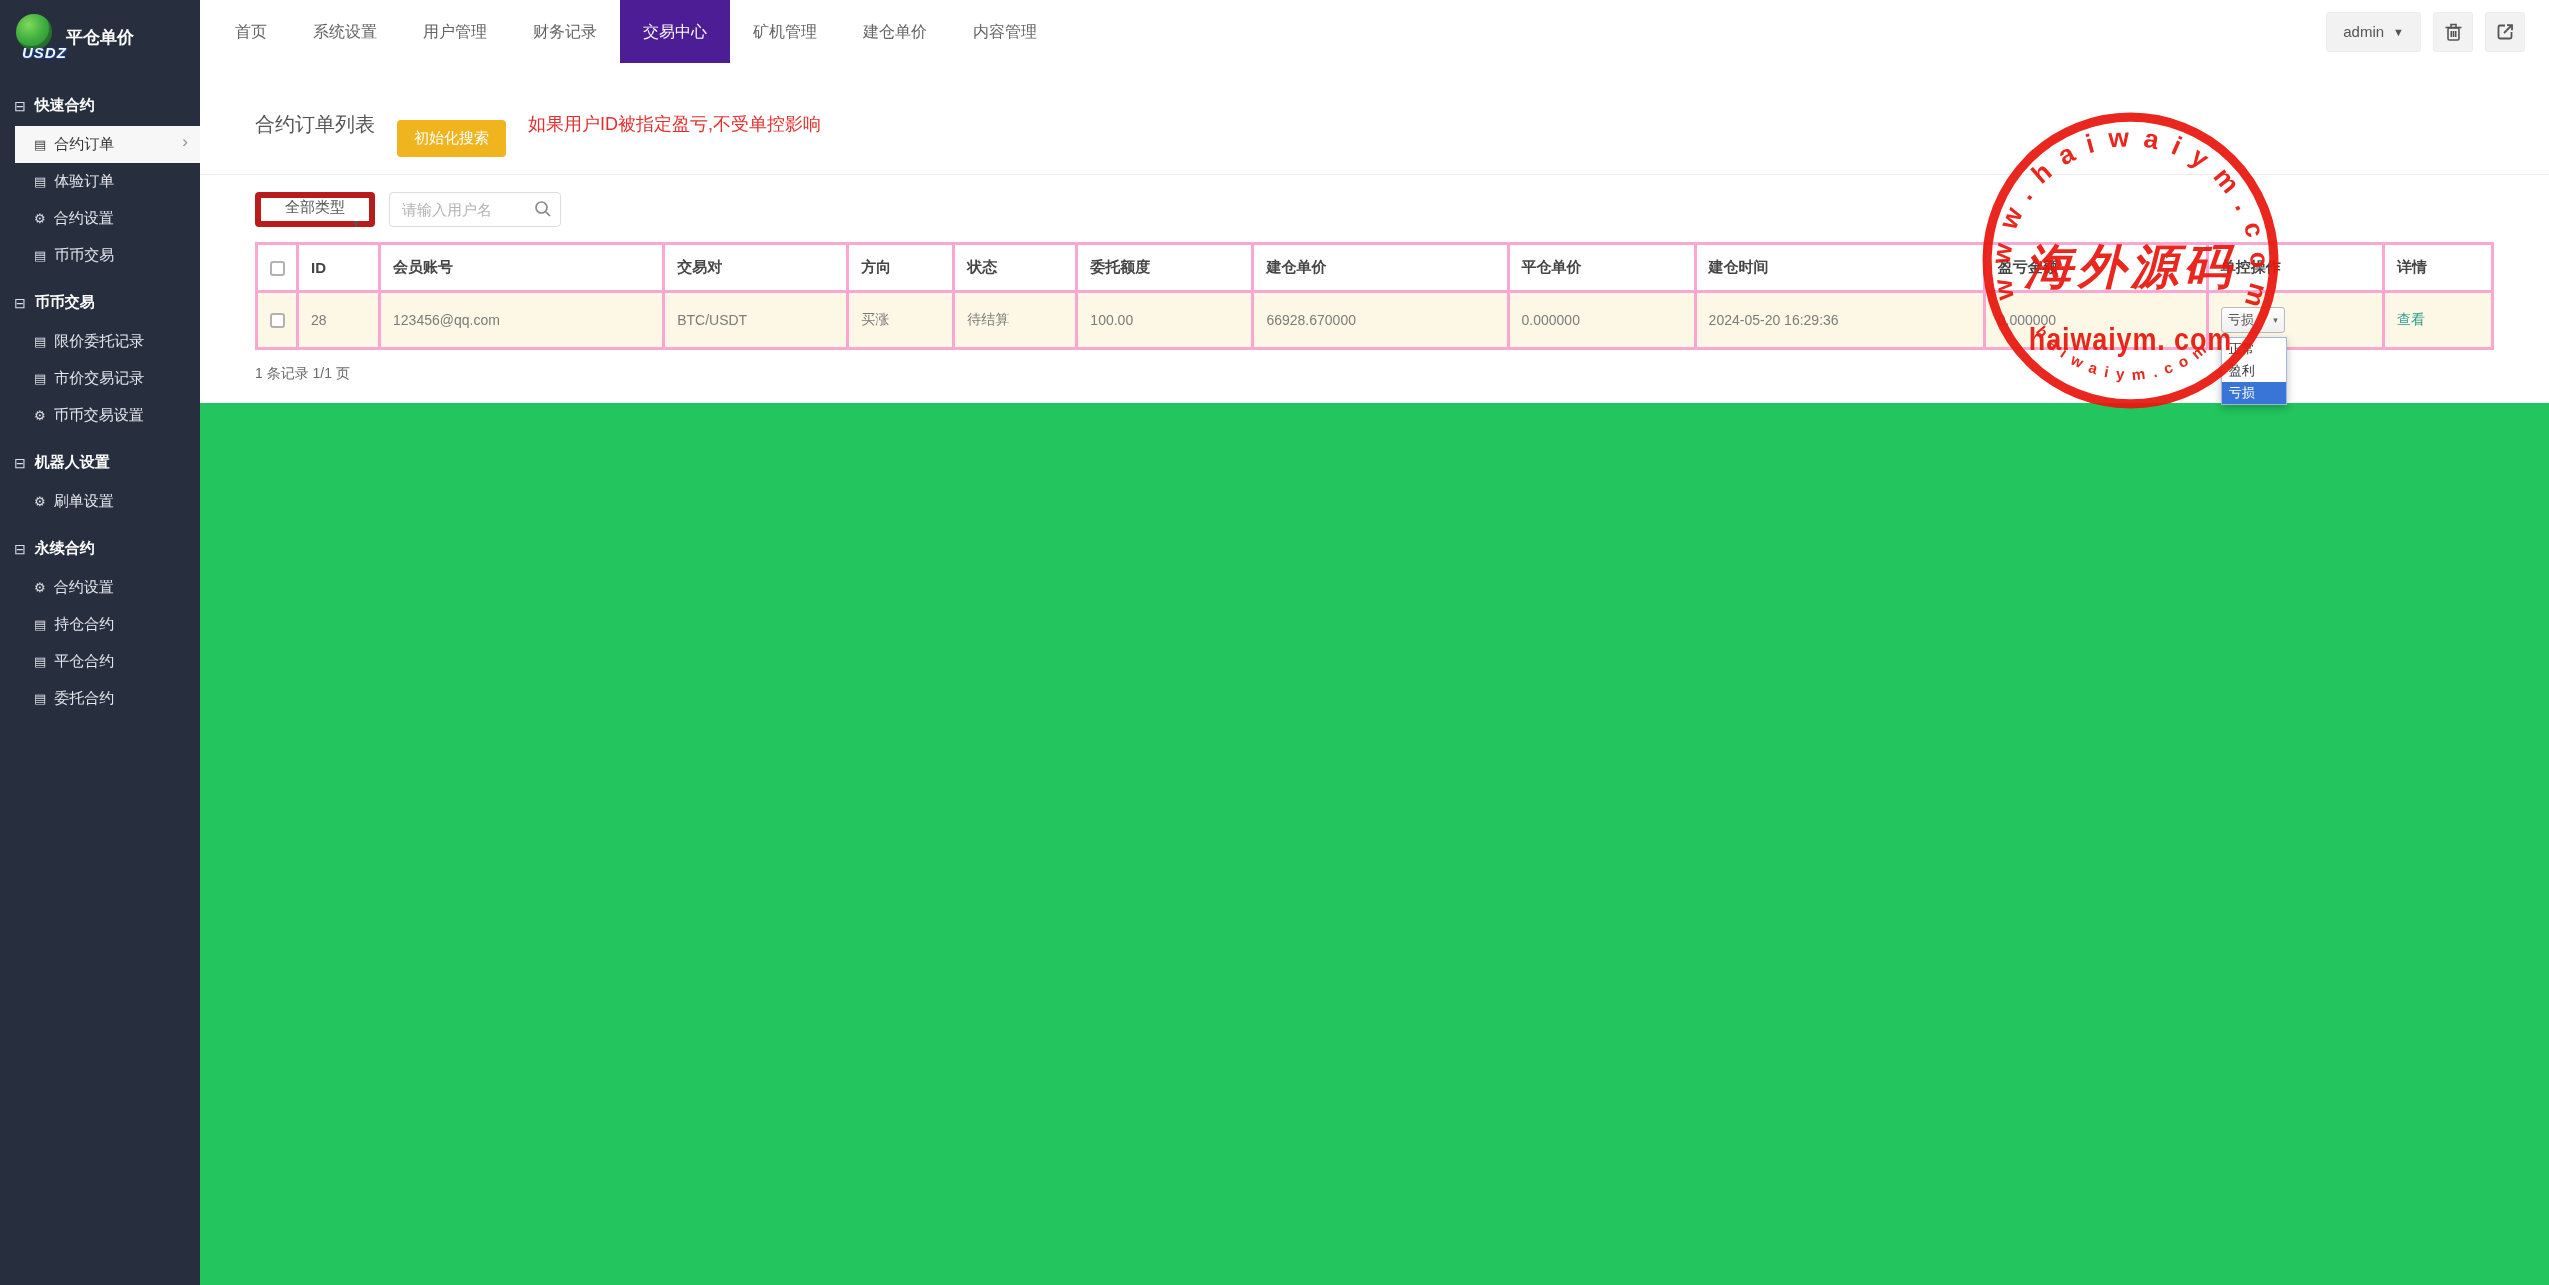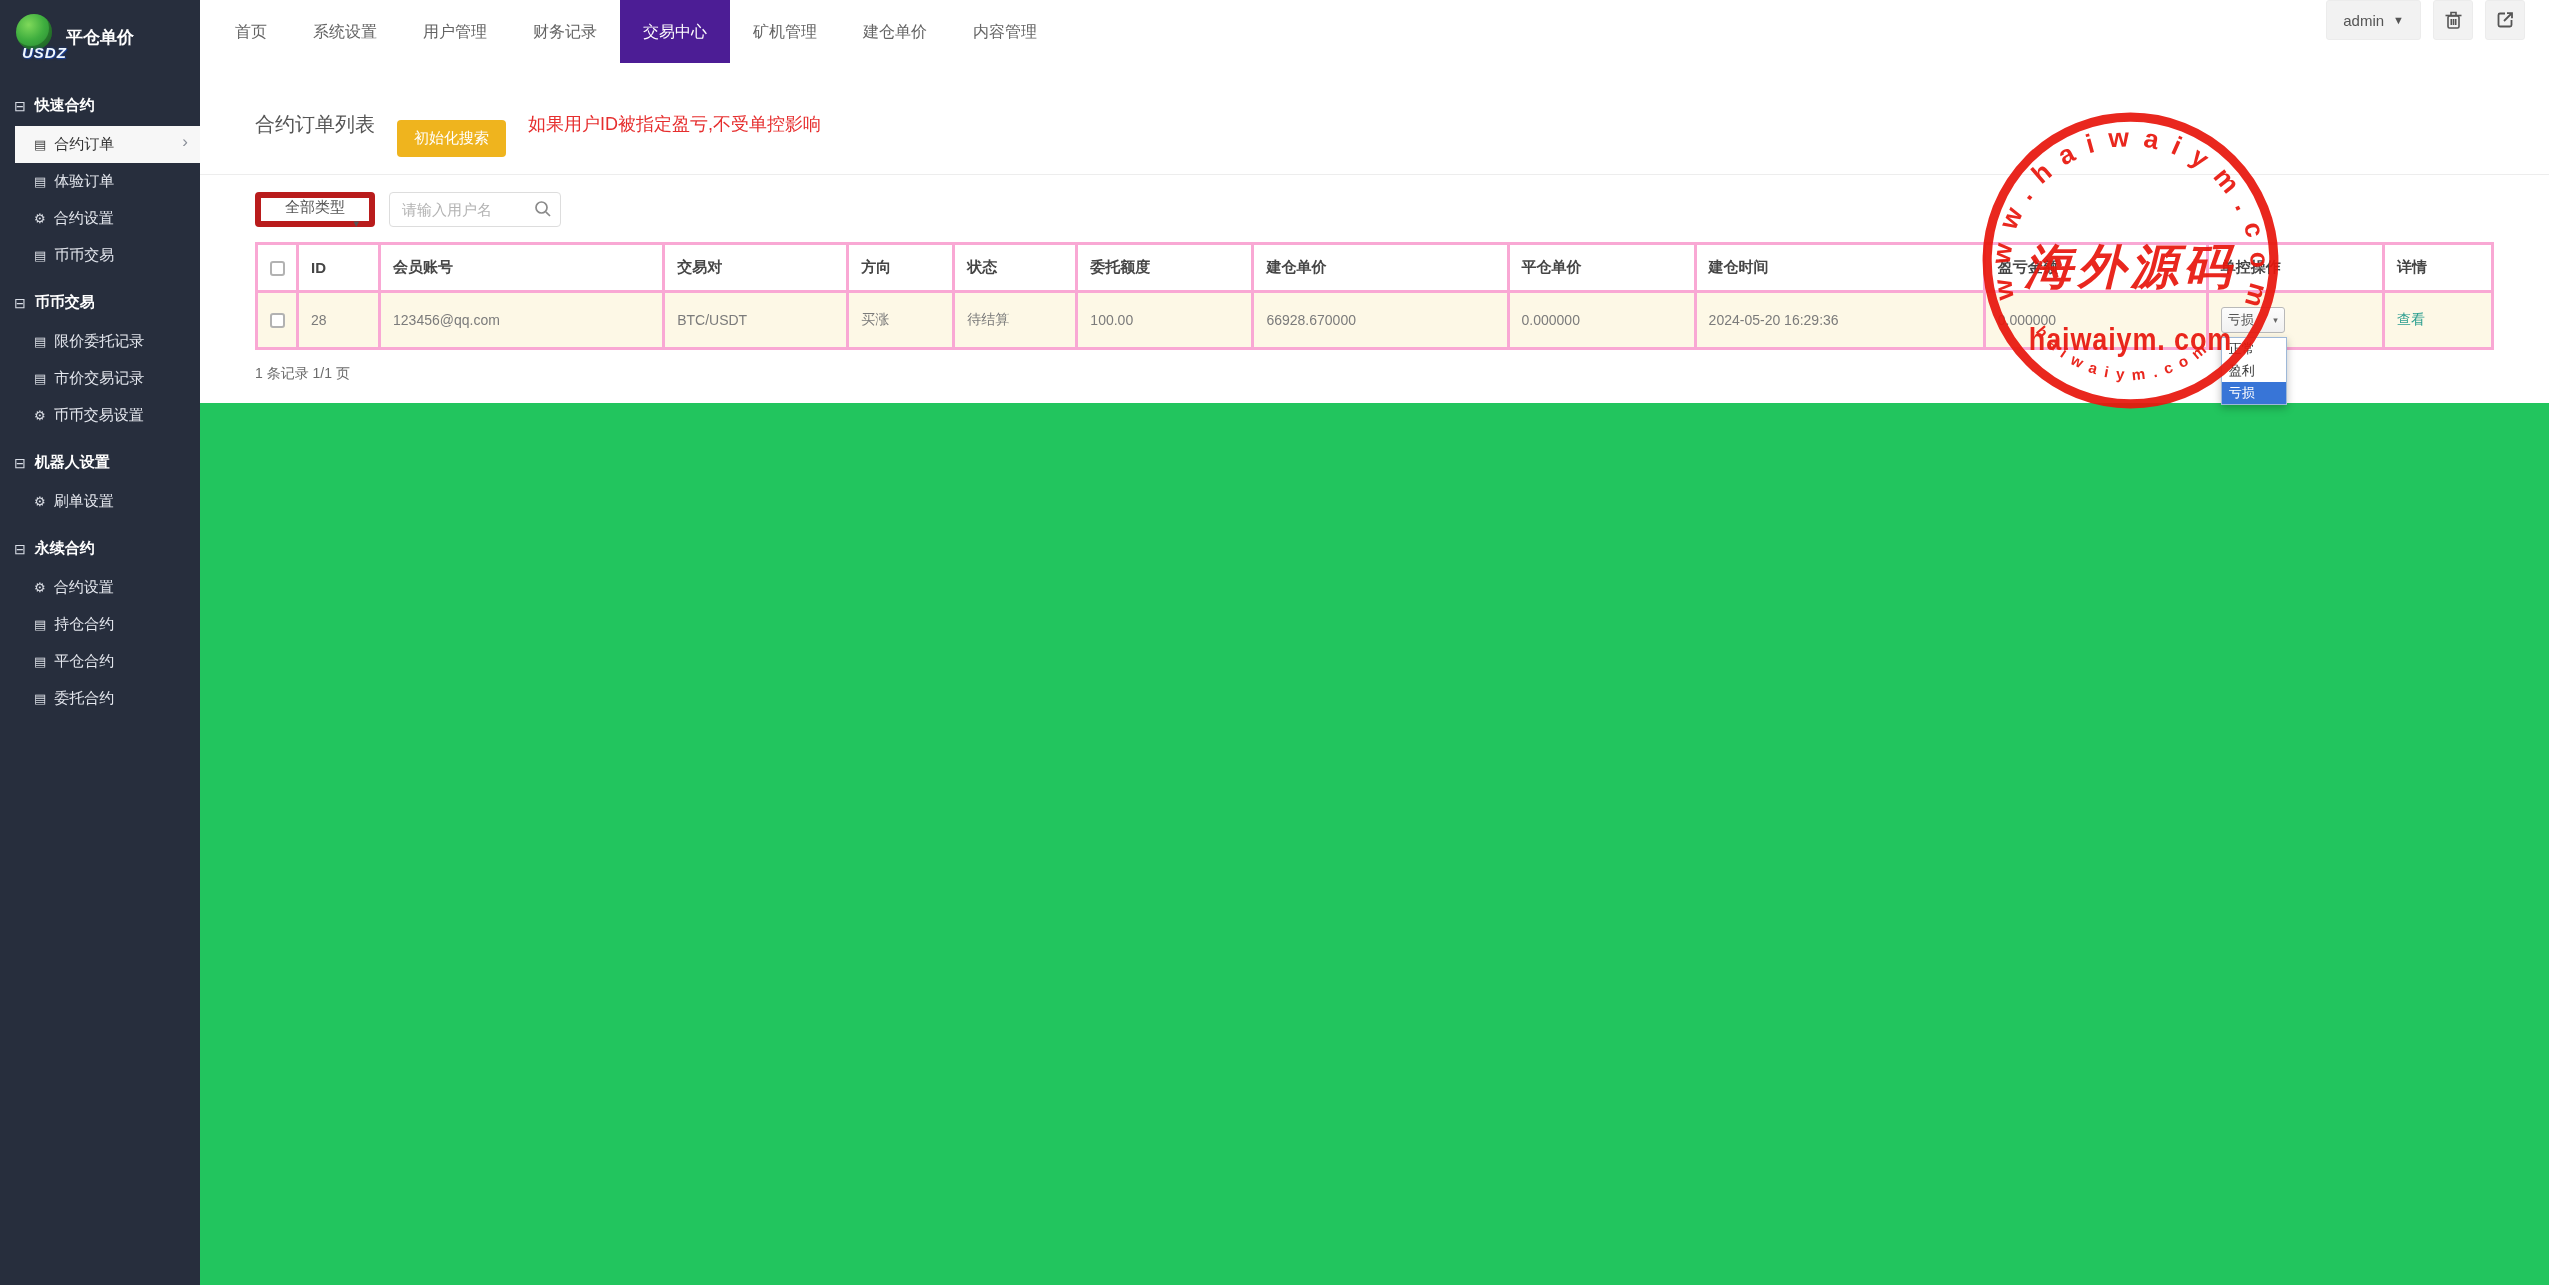--- a/index.html
+++ b/index.html
@@ -15,21 +15,21 @@
            background:radial-gradient(circle at 35% 30%, #7fd95a 0%, #3fae3f 45%, #1e7a2e 100%);
            box-shadow: inset -3px -4px 0 rgba(0,0,0,.25); }
   .globe-text { position:absolute; left:6px; top:30px; font-weight:bold; font-style:italic;
                 font-size:15px; color:#eef6ff; letter-spacing:1px;
                 text-shadow:0 0 3px #1b3c8c, 1px 1px 0 #1b3c8c; }
   .logo-title { color:#fff; font-size:17px; margin-left:14px; margin-top:12px; font-weight:bold; }
   .topnav { display:flex; align-items:stretch; padding-left:12px; }
   .nav-item { line-height:63px; padding:0 23px; font-size:16px; color:#646464; cursor:pointer; }
   .nav-item.active { background:#4c1d95; color:#fff; }
   .header-spacer { flex:1; }
-  .header-right { display:flex; gap:12px; padding-right:24px; }
+  .header-right { display:flex; align-items:center; gap:12px; padding-right:24px; }
   .hbtn { height:40px; background:#f2f2f2; border:1px solid #ececec; border-radius:3px;
           display:flex; align-items:center; justify-content:center; color:#555; cursor:pointer; }
   .hbtn.user { padding:0 16px; font-size:15px; gap:9px; }
   .hbtn.icon-btn { width:40px; }
   .caret { font-size:11px; color:#555; }
 
   
   .sidebar { position:absolute; top:63px; left:0; width:200px; height:1222px; background:#272e3d;
              z-index:2; padding-top:14px; }
   .side-section-title { display:flex; align-items:center; gap:9px; padding:11px 14px 11px 14px;

